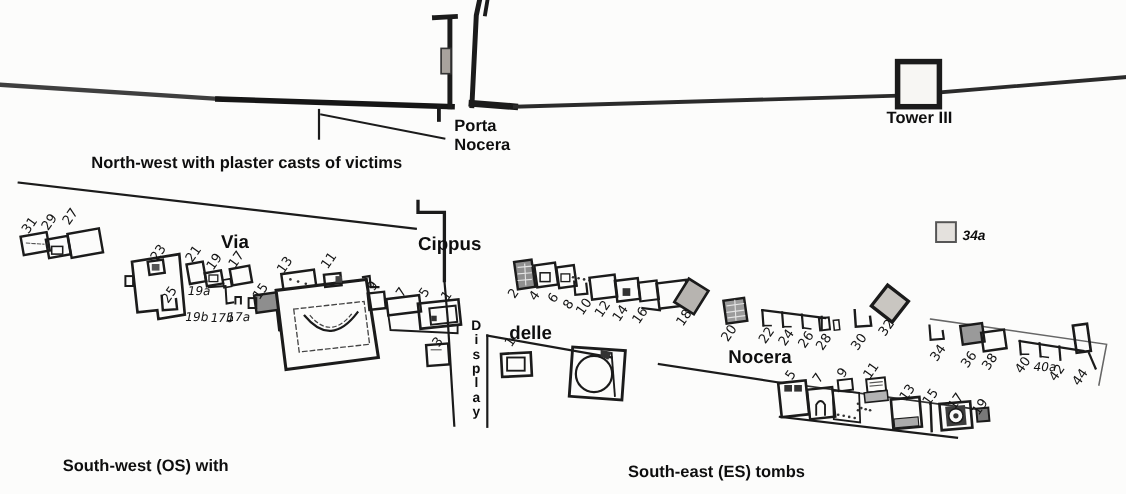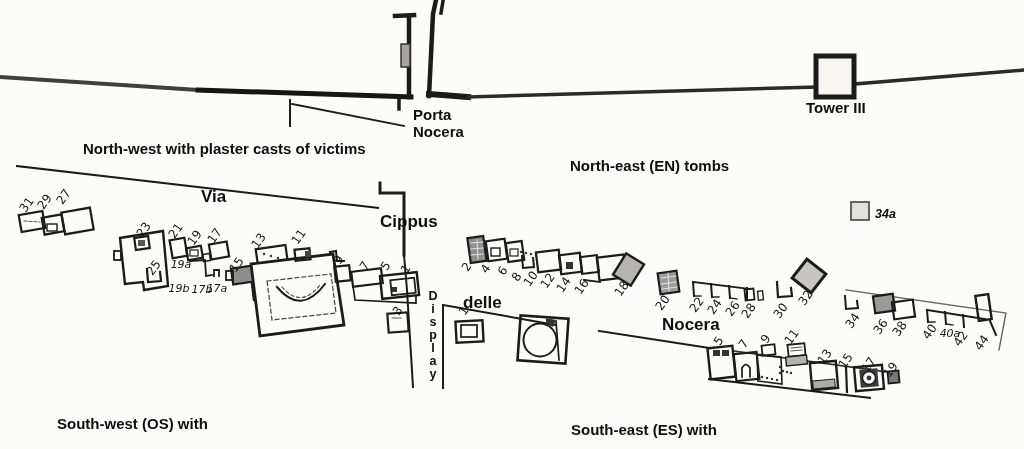--- a/index.html
+++ b/index.html
@@ -216,30 +216,29 @@
       <text x="795" y="339" font-size="12" font-family="&quot;DejaVu Sans&quot;, sans-serif" font-style="normal" fill="#141414" text-anchor="middle" transform="rotate(-55 795 339)">11</text>
       <text x="828" y="359" font-size="12" font-family="&quot;DejaVu Sans&quot;, sans-serif" font-style="normal" fill="#141414" text-anchor="middle" transform="rotate(-55 828 359)">13</text>
       <text x="849" y="363" font-size="12" font-family="&quot;DejaVu Sans&quot;, sans-serif" font-style="normal" fill="#141414" text-anchor="middle" transform="rotate(-55 849 363)">15</text>
       <text x="872" y="367" font-size="12" font-family="&quot;DejaVu Sans&quot;, sans-serif" font-style="normal" fill="#141414" text-anchor="middle" transform="rotate(-55 872 367)">17</text>
       <text x="894" y="372" font-size="12" font-family="&quot;DejaVu Sans&quot;, sans-serif" font-style="normal" fill="#141414" text-anchor="middle" transform="rotate(-55 894 372)">19</text>
     </svg>
 
   <div class="lbl wrap" style="left:413px;top:106px;">Porta Nocera</div>
   <div class="lbl" style="left:806px;top:99px;">Tower III</div>
   <div class="lbl" style="left:63px;top:140px;margin-left:20px;">North-west with plaster casts of victims</div>
-  <div class="lbl" style="left:570px;top:157px;">North-east (EN) tombs</div>
-  <div class="lbl big" style="left:201px;top:187px;">Via</div>
+  <div class="lbl big" style="left:201px;top:210px;">Via</div>
   <div class="lbl big" style="left:380px;top:212px;">Cippus</div>
   <div class="lbl big" style="left:463px;top:293px;">delle</div>
   <div class="lbl big" style="left:662px;top:315px;">Nocera</div>
   <div class="vstack" style="left:425px;top:290px;">
       <span>D</span>
       <span>i</span>
       <span>s</span>
       <span>p</span>
       <span>l</span>
       <span>a</span>
       <span>y</span>
     </div>
   <div class="lbl" style="left:57px;top:415px;">South-west (OS) with</div>
-  <div class="lbl" style="left:571px;top:421px;">South-east (ES) with</div>
+  <div class="lbl" style="left:571px;top:421px;">South-east (ES) tombs</div>
   <div class="lbl ital" style="left:875px;top:207px;">34a</div>
 </div>
 
 </body></html>

